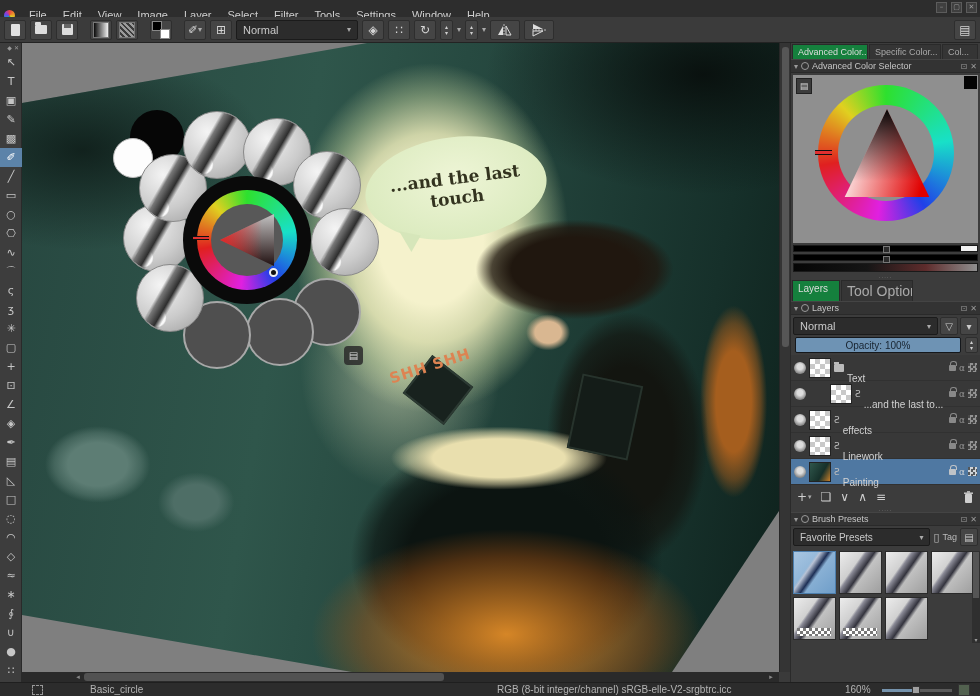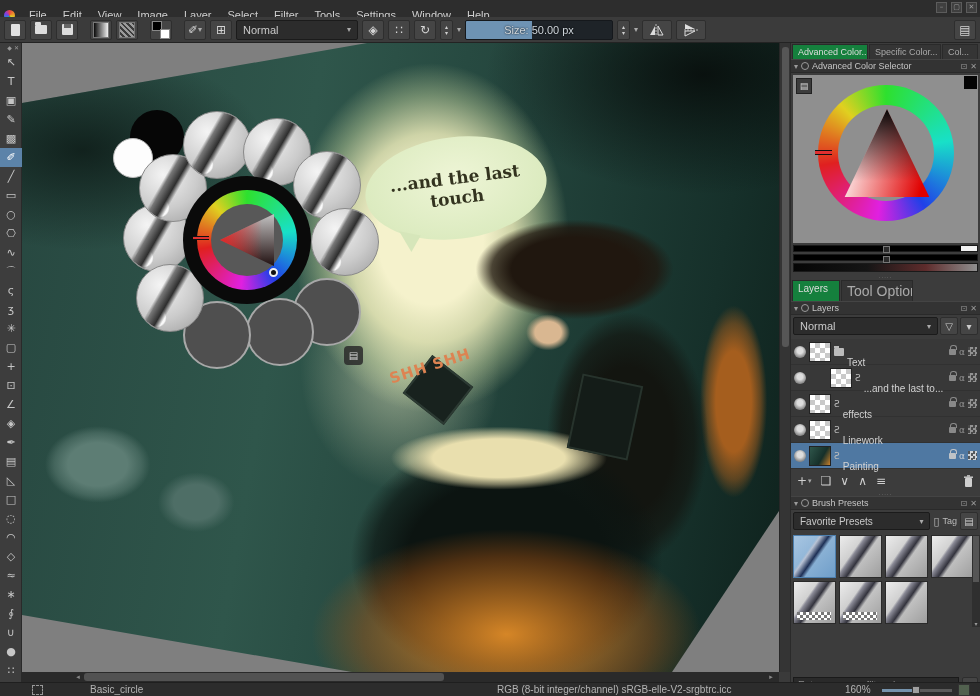--- a/index.html
+++ b/index.html
@@ -289,24 +289,20 @@
       <span class="g">∷</span>
     </div>
   <div class="tbtn">
       <span class="g">↻</span>
     </div>
   <div class="spin">
       <span class="g">▴</span>
       <span class="g">▾</span>
     </div>
   <span class="tinyarrow g">▾</span>
-  <div class="slider" style="width:148px">
-    <span class="fill" style="width:45%"></span>
-    <span class="lab" style="color:#cfd6dc; text-shadow:0 0 2px #000">Size:  50.00 px</span>
-  </div>
   <div class="spin">
       <span class="g">▴</span>
       <span class="g">▾</span>
     </div>
   <span class="tinyarrow g">▾</span>
   <div class="tbtn" style="width:30px">
     <svg class="mini-mirror" width="16" height="14" viewBox="0 0 16 14">
       <path d="M7 1 L7 13" stroke="#bbb" stroke-width="1" stroke-dasharray="2 1"></path>
       <path d="M6 12 L1 12 L6 3 Z" fill="#ddd"></path>
       <path d="M9 12 L14 12 L9 3 Z" fill="none" stroke="#ddd"></path>
@@ -462,20 +458,30 @@
 
   <div id="blendrow">
     <div class="dropbox">
       <span style="flex:1">Normal</span>
       <span class="tinyarrow g">▾</span>
     </div>
     <div class="sqbtn g">▽</div>
     <div class="sqbtn g">▾</div>
   </div>
 
+  <div id="layeropr">
+    <div class="slider" id="layer-opacity" style="flex:1">
+      <span class="fill" style="width:100%"></span>
+      <span class="lab">Opacity:  100%</span>
+    </div>
+    <div class="spin">
+        <span class="g">▴</span>
+        <span class="g">▾</span>
+      </div>
+  </div>
 
   <div id="layerlist">
     <div class="lrow">
       <span class="eye"></span>
       <span class="lthumb"></span>
       <span class="grpfold"></span>
       <span class="llabel">Text</span>
       <span class="ric">
           <span class="lock"></span>
           <span class="alpha">α</span>

